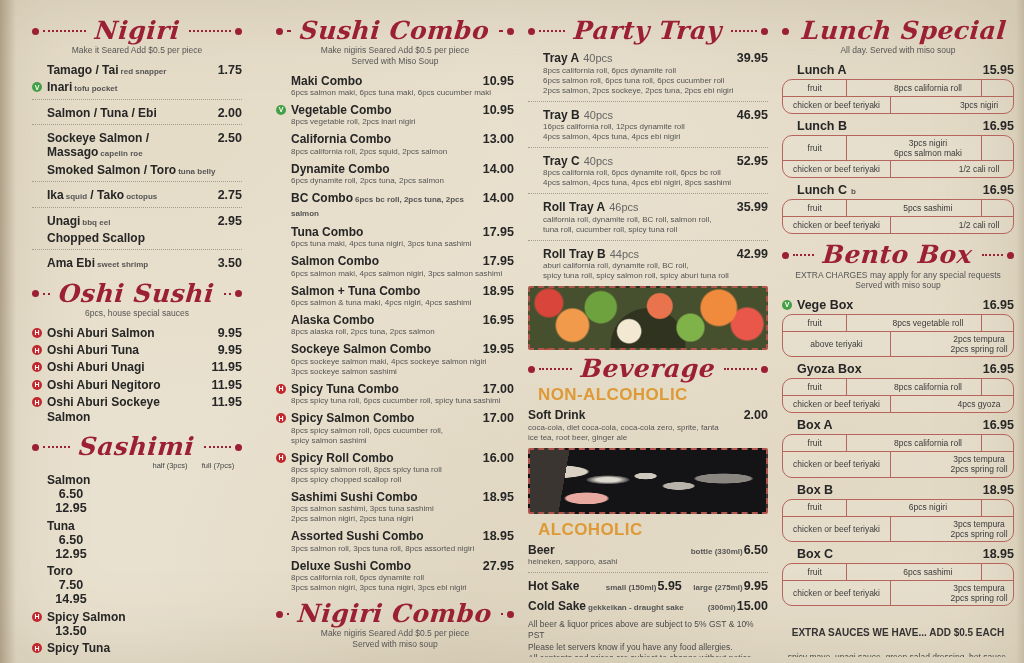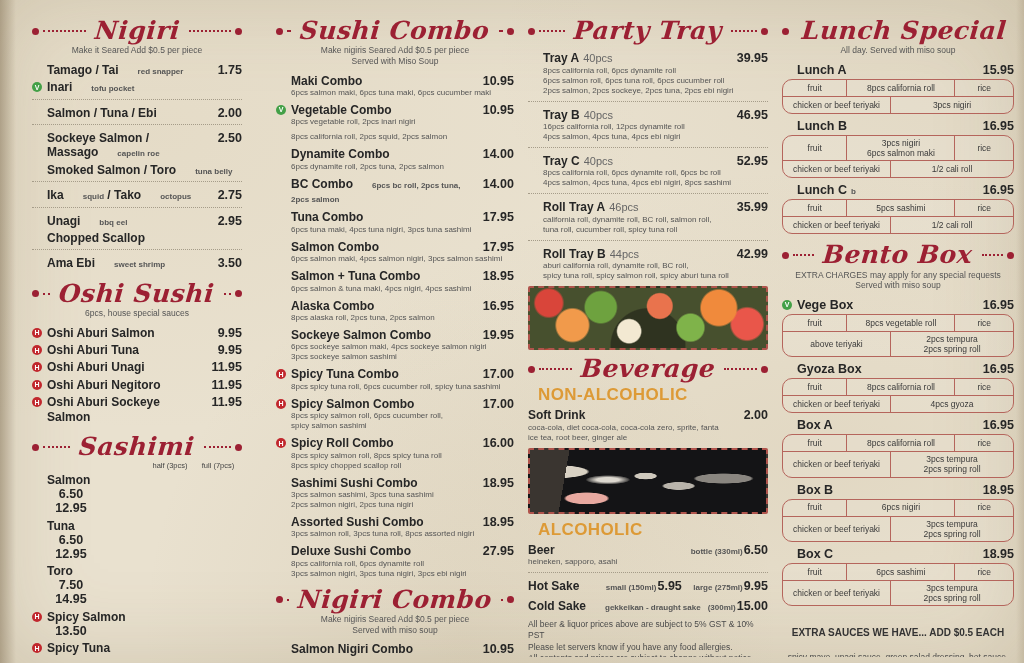--- a/index.html
+++ b/index.html
@@ -41,21 +41,21 @@
     color:var(--accent);font-size:25px;line-height:1.05;padding:0 5px;
     white-space:nowrap;transform:skewX(-5deg);letter-spacing:.5px;
   }
   .sec-sub{font-size:8.5px;color:var(--sub);text-align:center;white-space:pre-line;line-height:1.25;margin-bottom:7px;}
 
   
   .item{position:relative;padding-left:15px;margin-bottom:5px;}
   #col1 .item{margin-bottom:3px;}
   .row{display:flex;align-items:baseline;}
   .name{font-weight:bold;font-size:12px;color:var(--ink);flex:1;line-height:1.2;}
-  .name .sm{font-weight:600;font-size:8px;color:var(--sub);margin-left:19px;}
+  .name .sm{font-weight:600;font-size:8px;color:var(--sub);margin-left:2px;}
   .name .muted{font-weight:500;color:#666;font-size:11px;margin-left:4px;}
   .price{font-weight:bold;font-size:12.5px;color:var(--ink);margin-left:6px;white-space:nowrap;}
   .price .sm{font-size:8px;color:var(--sub);font-weight:600;margin-right:1px;}
   .price .sm.l{margin-left:8px;}
   .desc{font-size:8px;color:var(--sub);line-height:1.25;white-space:pre-line;}
   .badge{position:absolute;left:0;top:2px;width:10px;height:10px;border-radius:50%;
     color:#fff;font-size:7px;font-weight:bold;display:flex;align-items:center;justify-content:center;line-height:1;}
   .badge.H{background:#c1272d;}
   .badge.V{background:#43a047;}
   .dotsep{border-top:1px dotted #a59c89;margin:4px 0 6px;}
@@ -68,21 +68,21 @@
   .sash-name .sm{font-weight:600;font-size:8px;color:var(--sub);margin-left:3px;}
   .sash-p{width:48px;text-align:center;font-weight:bold;font-size:12.5px;}
 
   
   .box{margin-bottom:5px;}
   .box-head{display:flex;justify-content:space-between;align-items:baseline;position:relative;padding-left:15px;margin-bottom:2px;}
   .box-name{font-weight:bold;font-size:12.5px;}
   .box-name .sfx{font-size:8px;color:var(--sub);font-weight:600;margin-left:4px;}
   .box-price{font-weight:bold;font-size:12.5px;}
   .btable{border:1px solid var(--tb);border-radius:10px;overflow:hidden;background:rgba(255,255,255,.10);}
-  .brow{display:grid;}
+  .brow{display:grid;gap:27px;}
   .brow1{grid-template-columns:28% 47% 25%;border-bottom:1px solid var(--tb);}
   .brow2{grid-template-columns:47% 53%;}
   .bcell{padding:2px 2px;text-align:center;font-size:8.5px;color:#3a3a3a;border-right:1px solid var(--tb);
     white-space:pre-line;line-height:1.2;display:flex;align-items:center;justify-content:center;min-height:16px;}
   .bcell:last-child{border-right:none;}
 
   
   .note{text-align:center;font-size:8.5px;color:#4a4a4a;line-height:1.35;white-space:pre-line;margin-top:8px;}
   .note .nh{font-weight:bold;font-size:10px;color:#333;margin-bottom:1px;}
   .note.left{text-align:left;margin-top:6px;}
@@ -317,20 +317,24 @@
           </div>
           <div class="item">
             <span class="badge V">V</span>
             <div class="row">
               <span class="name"><span>Vegetable Combo</span></span>
               <span class="price">10.95</span>
             </div>
             <div class="desc">8pcs vegetable roll, 2pcs inari nigiri</div>
           </div>
           <div class="item">
+            <div class="row">
+              <span class="name"><span>California Combo</span></span>
+              <span class="price">13.00</span>
+            </div>
             <div class="desc">8pcs california roll, 2pcs squid, 2pcs salmon</div>
           </div>
           <div class="item">
             <div class="row">
               <span class="name"><span>Dynamite Combo</span></span>
               <span class="price">14.00</span>
             </div>
             <div class="desc">6pcs dynamite roll, 2pcs tuna, 2pcs salmon</div>
           </div>
           <div class="item">

